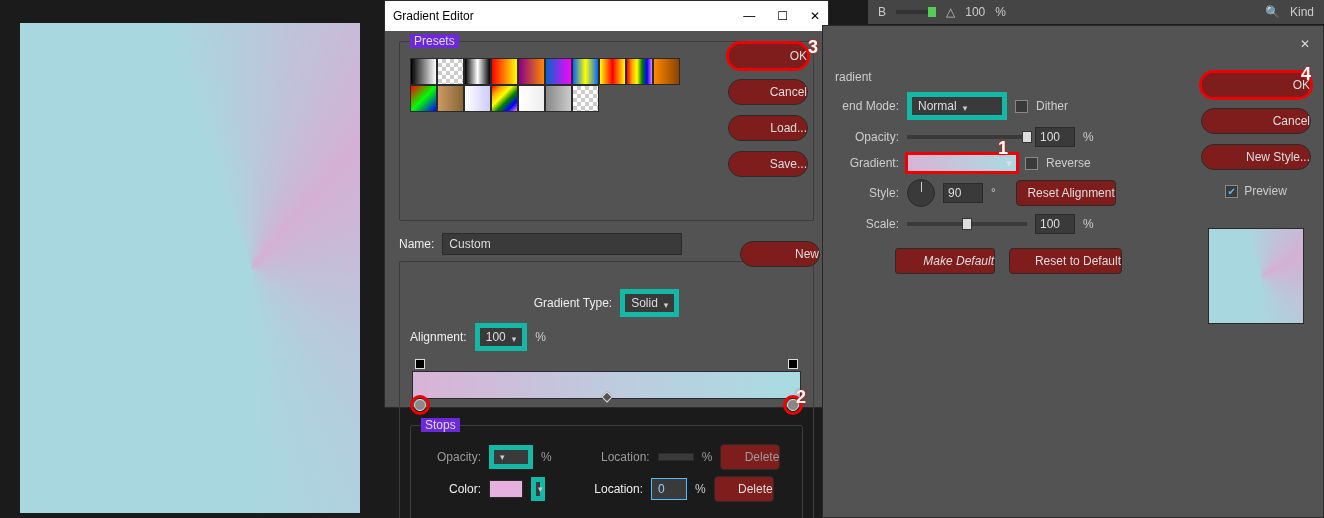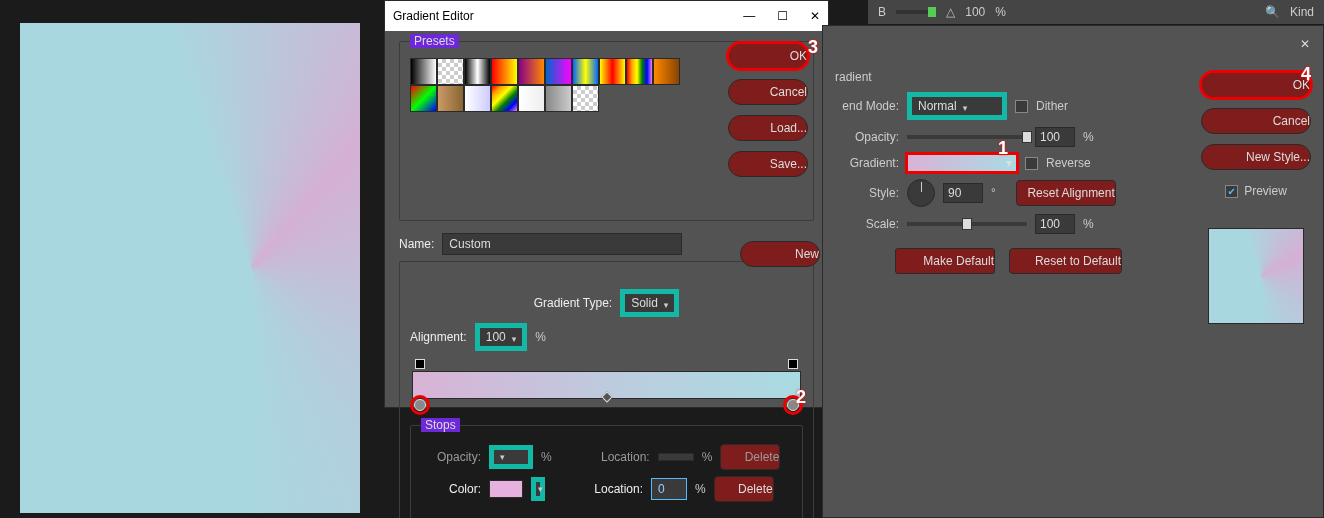--- a/index.html
+++ b/index.html
@@ -246,21 +246,21 @@
     <div class="ls-row">
       <span class="lab">Scale:</span>
       <span class="slider">
           <span class="thumb" style="left:50%"></span>
         </span>
       <input class="numbox" value="100" style="">
       <span>%</span>
     </div>
 
     <div class="ls-row" style="margin-top:14px; margin-left:60px; gap:14px;">
-      <span class="btn" style="width:100px; border-radius:3px;">Make Default</span>
+      <span class="btn" style="width:100px; border-radius:3px;font-style:italic;">Make Default</span>
       <span class="btn" style="width:113px; border-radius:4px;">Reset to Default</span>
     </div>
   </div>
 
   <div class="ls-right">
     <div class="btn em w110">
         <span>OK</span>
       </div>
     <div class="btn w110">
         <span>Cancel</span>

